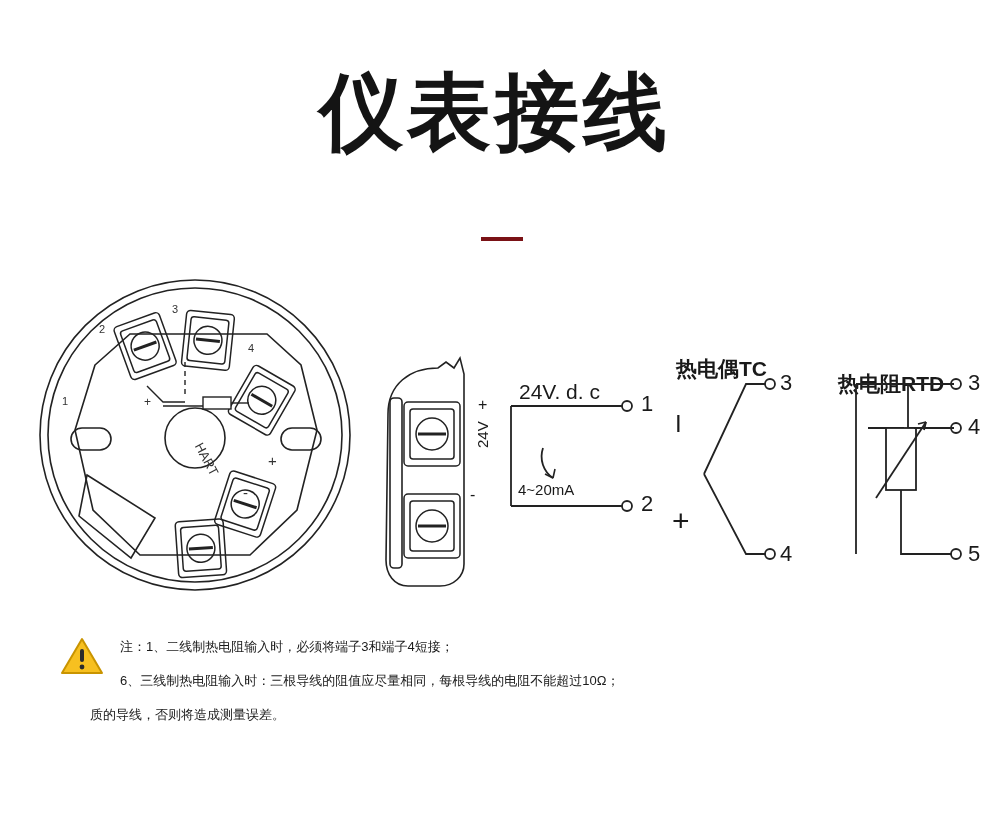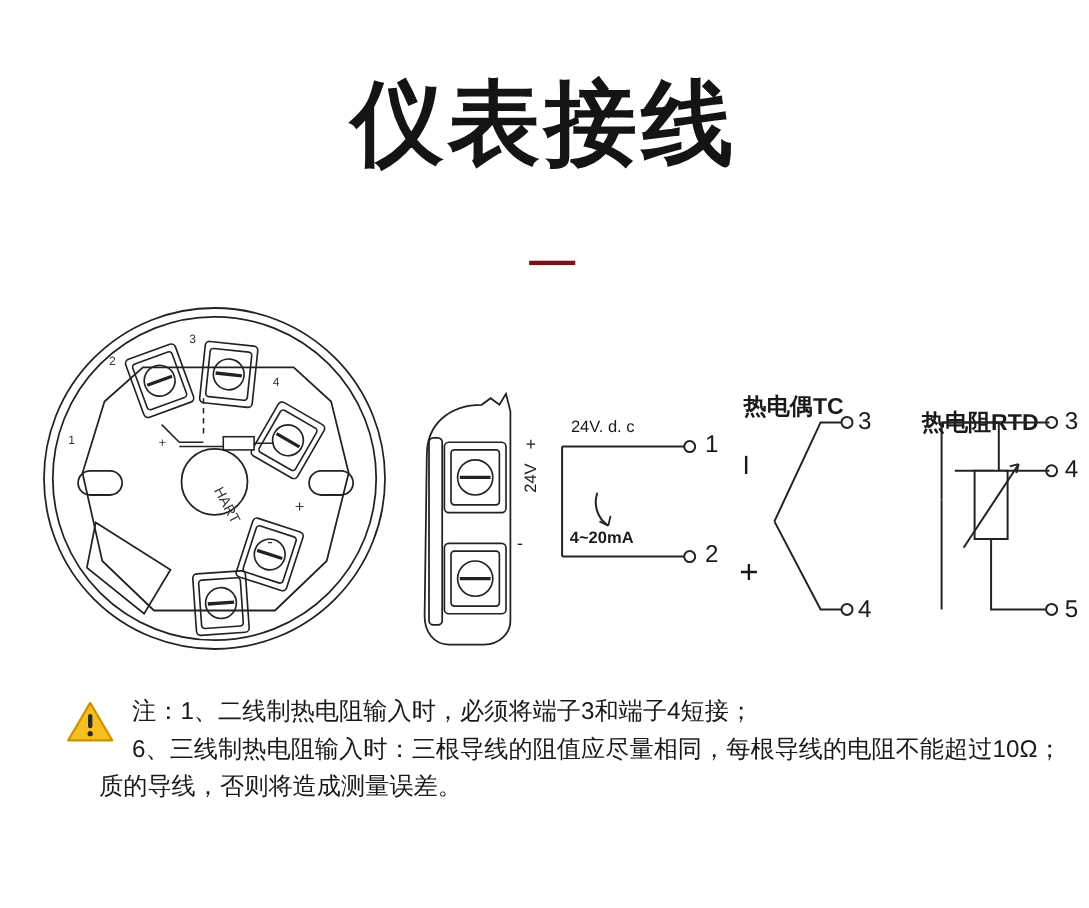--- a/index.html
+++ b/index.html
@@ -73,21 +73,21 @@
     white-space: nowrap;
   }
 
   
   .notes {
     position: absolute;
     left: 60px; top: 630px;
     width: 900px;
   }
   .note-line {
-    font-size: 22px;
+    font-size: 13px;
     line-height: 34px;
     color: #1a1a1a;
     white-space: nowrap;
   }
   .note-1 { padding-left: 60px; }
   .note-2 { padding-left: 60px; }
   .note-3 { padding-left: 76px; }
   .note-3b { padding-left: 30px; }
   .warn-icon {
     position: absolute;
@@ -207,22 +207,22 @@
         <path d="M 6 6 L 6 106"></path>
         <path d="M 6 106 L 120 106"></path>
 
         <path d="M 38 48 A 26 26 0 0 0 48 78"></path>
         <path d="M 48 78 L 40 74 M 48 78 L 50 69" stroke-width="1.6"></path>
       </g>
       <circle cx="122" cy="6" r="5" fill="#fff" stroke="#222" stroke-width="1.8"></circle>
       <circle cx="122" cy="106" r="5" fill="#fff" stroke="#222" stroke-width="1.8"></circle>
     </svg>
 
-    <div class="small" style="left:519px;top:110px;font-size:15px;text-align:right;">24V. d. c</div>
-    <div class="small" style="left:518px;top:211px;font-size:15px;font-weight:bold;">4~20mA</div>
+    <div class="small" style="left:519px;top:110px;font-size:21px;text-align:right;">24V. d. c</div>
+    <div class="small" style="left:518px;top:211px;font-size:15px;">4~20mA</div>
     <div class="num" style="left:641px;top:121px;">1</div>
     <div class="num" style="left:641px;top:221px;">2</div>
 
     <div class="label" style="left:676px;top:65px;margin-top:20px;">热电偶TC</div>
     <svg width="140" height="200" style="position:absolute;left:680px;top:100px;">
       <g fill="none" stroke="#222" stroke-width="1.8">
         <path d="M 24 104 L 66 14 L 88 14"></path>
         <path d="M 24 104 L 66 184 L 88 184"></path>
       </g>
       <circle cx="90" cy="14" r="5" fill="#fff" stroke="#222" stroke-width="1.8"></circle>

